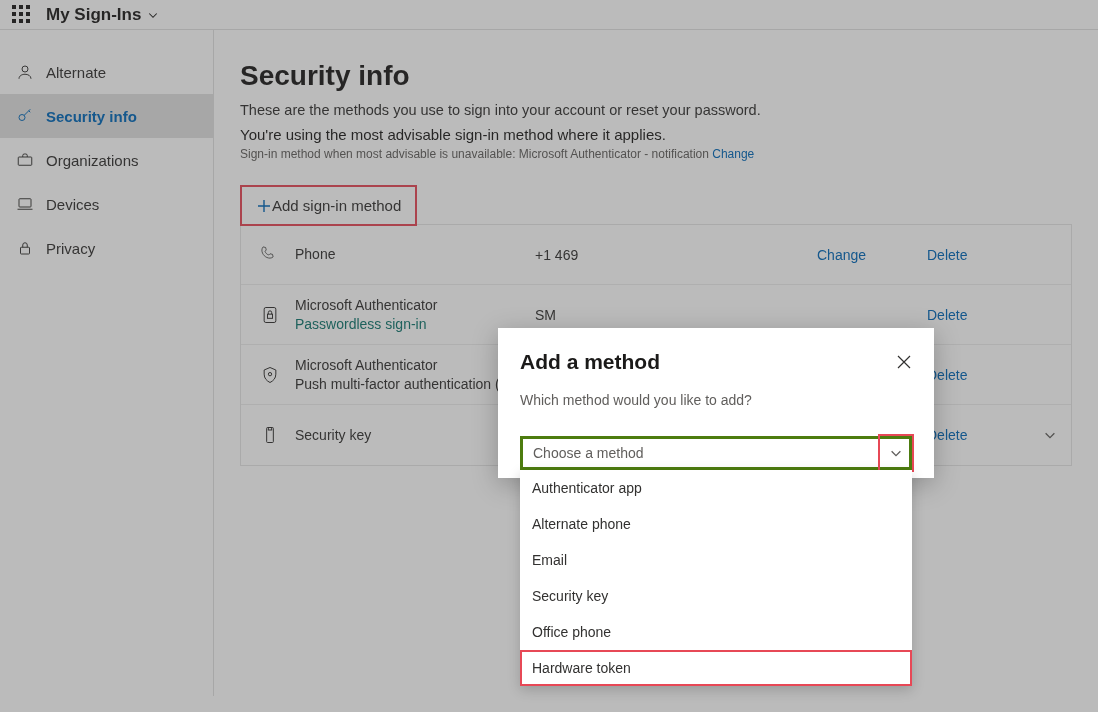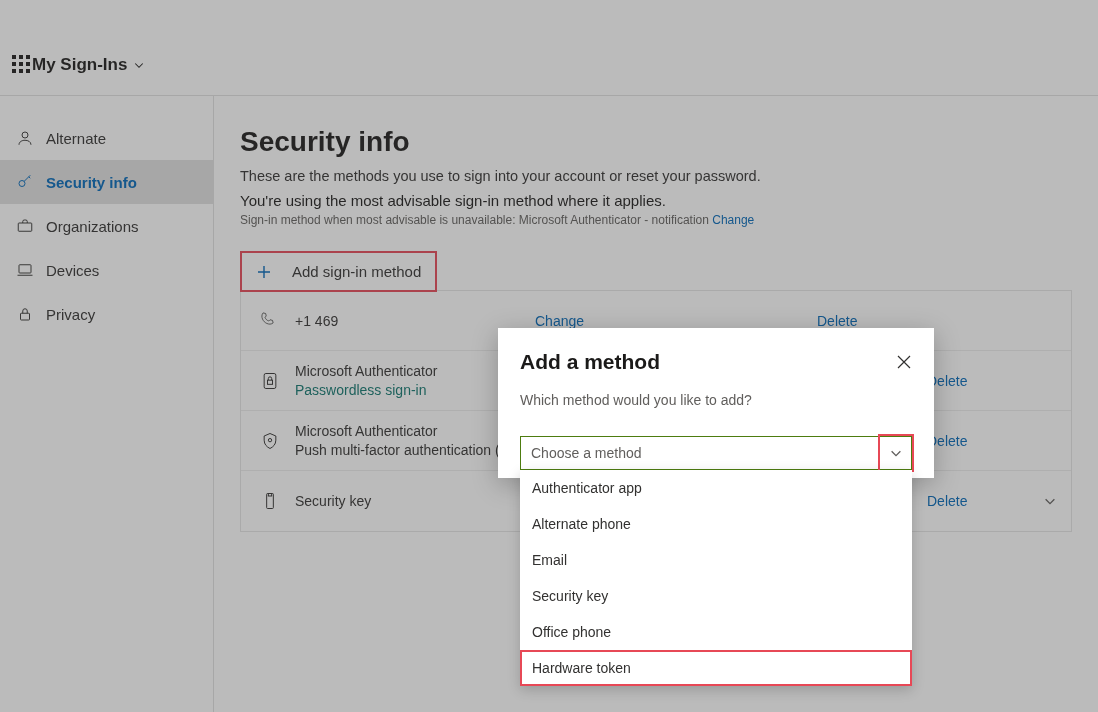--- a/index.html
+++ b/index.html
@@ -2,22 +2,22 @@
 <html><head>
 <meta charset="utf-8">
 <style>
   * { box-sizing: border-box; margin: 0; padding: 0; font-family: "Segoe UI", -apple-system, sans-serif; }
   body { width: 1098px; height: 712px; overflow: hidden; background: #fff; position: relative; }
 
   .dim-overlay { position: absolute; inset: 0; background: rgba(60,60,60,0.35); z-index: 5; pointer-events: none; }
 
   
   .header {
-    height: 62px; display: flex; align-items: center; 
-    padding: 0 12px; border-bottom: 1px solid #e1e1e1; color: #1b1a19; margin-top: 34px;
+    height: 30px; display: flex; align-items: center; gap: 14px;
+    padding: 0 12px; border-bottom: 1px solid #e1e1e1; color: #1b1a19;
   }
   .waffle {
     width: 20px; height: 20px; display: grid; grid-template-columns: repeat(3,4px);
     grid-template-rows: repeat(3,4px); gap: 3px; cursor: pointer;
   }
   .waffle span { background: #1b1a19; }
   .brand { font-size: 17px; font-weight: 600; color: #1b1a19; display: flex; align-items: center; gap: 6px; cursor: pointer; }
   .chev-down { width: 12px; height: 12px; }
 
   
@@ -32,21 +32,21 @@
   .nav-icon { width: 18px; height: 18px; stroke: #323130; fill: none; stroke-width: 1.3; }
 
   .main { flex: 1; padding: 30px 26px; overflow: auto; }
   .title { font-size: 28px; font-weight: 600; color: #1b1a19; margin-bottom: 10px; }
   .subtitle { font-size: 14.5px; color: #323130; margin-bottom: 8px; }
   .advisable { font-size: 15px; color: #1b1a19; margin-bottom: 4px; }
   .advisable-sub { font-size: 12px; color: #605e5c; margin-bottom: 24px; }
   .advisable-sub a { color: #0067b8; text-decoration: none; }
 
   .add-method-btn {
-    display: inline-flex; align-items: center; gap: 20px; padding: 10px 14px;
+    display: inline-flex; align-items: center; gap: 0; padding: 10px 14px;
     font-size: 15px; color: #323130; cursor: pointer; border: 2px solid #e74856;
     margin-bottom: 0;
   }
   .plus-icon { width: 16px; height: 16px; stroke: #0067b8; stroke-width: 1.4; fill: none; }
 
   .methods-table { border: 1px solid #e5e5e5; width: 100%; max-width: 848px; margin-top: -2px; }
   .row {
     display: grid; grid-template-columns: 50px 240px 1fr 110px 110px 26px;
     align-items: center; min-height: 60px; padding: 8px 8px 8px 4px;
     border-bottom: 1px solid #ededed; font-size: 14px; color: #323130;
@@ -69,21 +69,21 @@
     background: #fff; z-index: 10; box-shadow: 0 6px 24px rgba(0,0,0,0.25);
     padding: 22px 22px 8px;
   }
   .modal-title-row { display: flex; justify-content: space-between; align-items: center; margin-bottom: 18px; }
   .modal-title { font-size: 21px; font-weight: 600; color: #1b1a19; }
   .close-x { width: 16px; height: 16px; stroke: #323130; stroke-width: 1.2; cursor: pointer; }
   .modal-question { font-size: 14px; color: #605e5c; margin-bottom: 28px; }
 
   .select-wrap { position: relative; }
   .select-box {
-    border: 1px solid #4d7c0f; height: 34px; display: flex; align-items: center;
+    border: 3px solid #4d7c0f; height: 34px; display: flex; align-items: center;
     padding: 0 10px; font-size: 14px; color: #605e5c; cursor: pointer;
     justify-content: space-between;
   }
   .select-chev-box {
     position: absolute; right: -2px; top: -2px; width: 36px; height: 38px;
     border: 2px solid #e74856; display: flex; align-items: center; justify-content: center;
     pointer-events: none;
   }
   .select-chev-box svg { width: 14px; height: 14px; stroke: #605e5c; fill: none; stroke-width:1.5; }
 
@@ -174,20 +174,21 @@
       <span>Add sign-in method</span>
     </div>
 
     <div class="methods-table" id="methods-table">
         <div class="row">
           <div class="icon-cell">
             <svg class="method-icon" viewBox="0 0 24 24">
               <path d="M5 3l4 1 1 4-2 2c1 3 3 5 6 6l2-2 4 1 1 4c-1 1-3 2-5 2-7 0-13-6-13-13 0-2 1-4 2-5z" transform="scale(0.75)"></path>
             </svg>
           </div>
+          <div class="name">Phone</div>
           <div class="value">+1 469</div>
           <div class="action">Change</div>
           <div class="action">Delete</div>
           <div class="expand"></div>
         </div>
         <div class="row">
           <div class="icon-cell">
             <svg class="method-icon" viewBox="0 0 24 24">
               <rect x="5" y="3" width="14" height="18" rx="2"></rect>
               <rect x="9" y="11" width="6" height="5"></rect>

